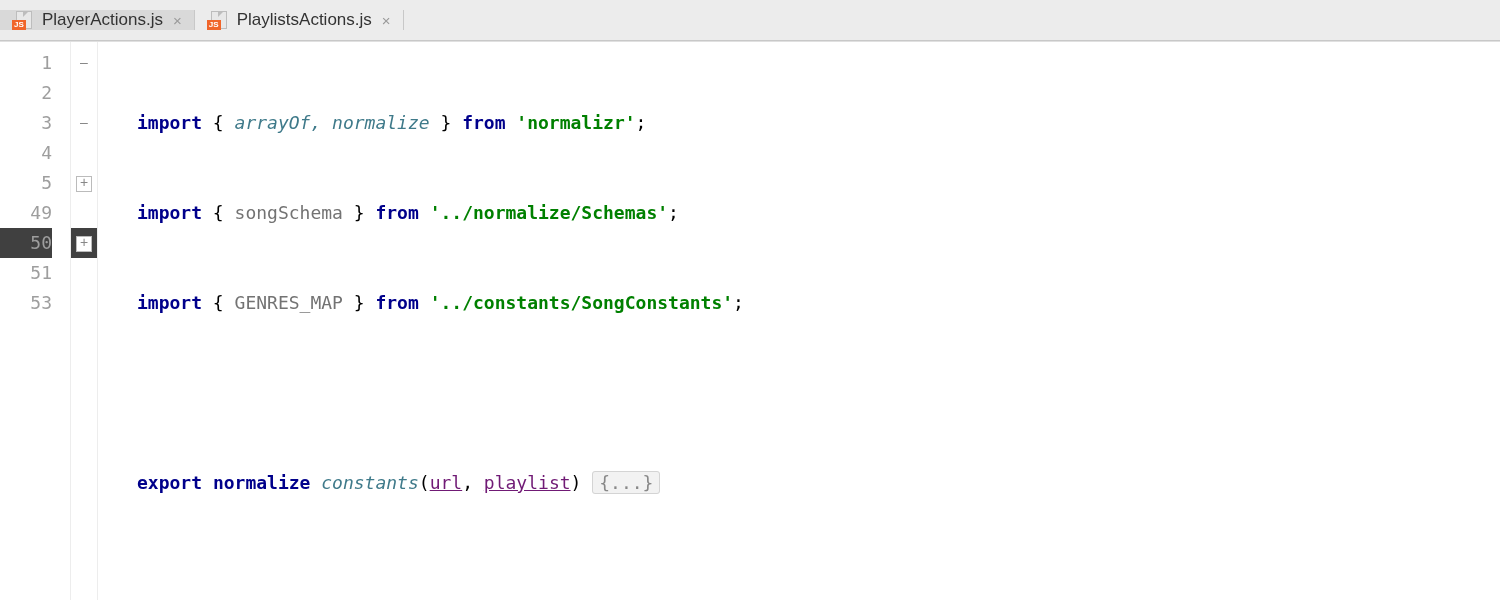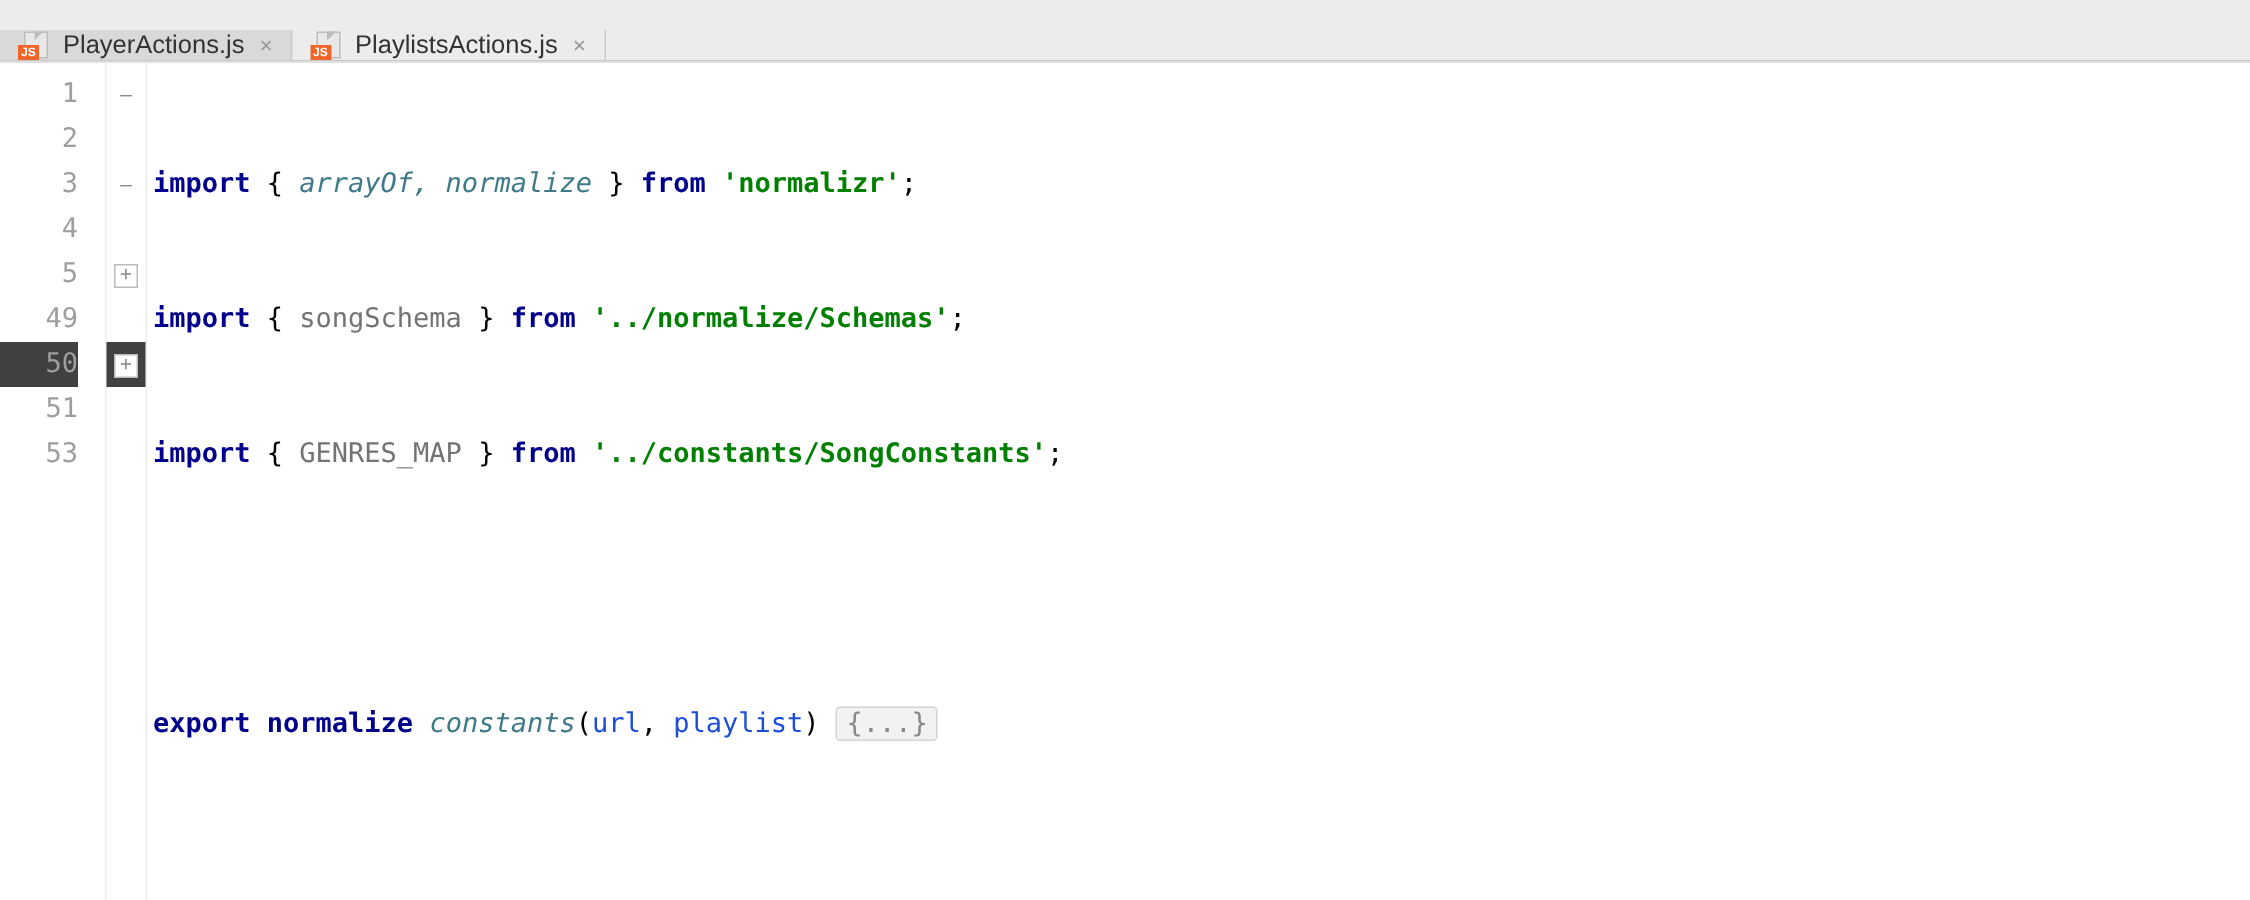--- a/index.html
+++ b/index.html
@@ -10,21 +10,21 @@
     font-family: "Menlo", "Consolas", monospace;
     font-size: 18px;
     background: #ffffff;
     overflow: hidden;
   }
   .tab-bar {
     display: flex;
     height: 40px;
     background: #ececec;
     border-bottom: 1px solid #c8c8c8;
-    align-items: flex-end;
+    align-items: center;
   }
   .tab {
     display: flex;
     align-items: center;
     padding: 0 12px 0 12px;
     border-right: 1px solid #c8c8c8;
     font-family: "Helvetica Neue", Arial, sans-serif;
     font-size: 17px;
     color: #333;
     cursor: pointer;
@@ -120,33 +120,34 @@
   .code {
     flex: 1;
     padding-top: 6px;
     line-height: 30px;
     white-space: pre;
     position: relative;
   }
   .code-line {
     height: 30px;
     padding-left: 4px;
+    margin-left: 35px;
   }
   .gutter-line {
     height: 30px;
   }
   .fold-line {
     height: 30px;
   }
   .kw { color: #00008b; font-weight: bold; }
   .ident { color: #3f7a8a; font-style: italic; }
   .ident2 { color: #737373; }
   .str { color: #008000; font-weight: bold; }
   .punc { color: #000; }
-  .param { color: #1d4ed8; }
+  .param { color: #701a75; text-decoration: underline; }
   .fold-body {
     background: #f2f2f2;
     color: #888;
     border: 1px solid #d4d4d4;
     border-radius: 3px;
     padding: 0 6px;
   }
   .hl-gutter {
     background: #404040;
   }

